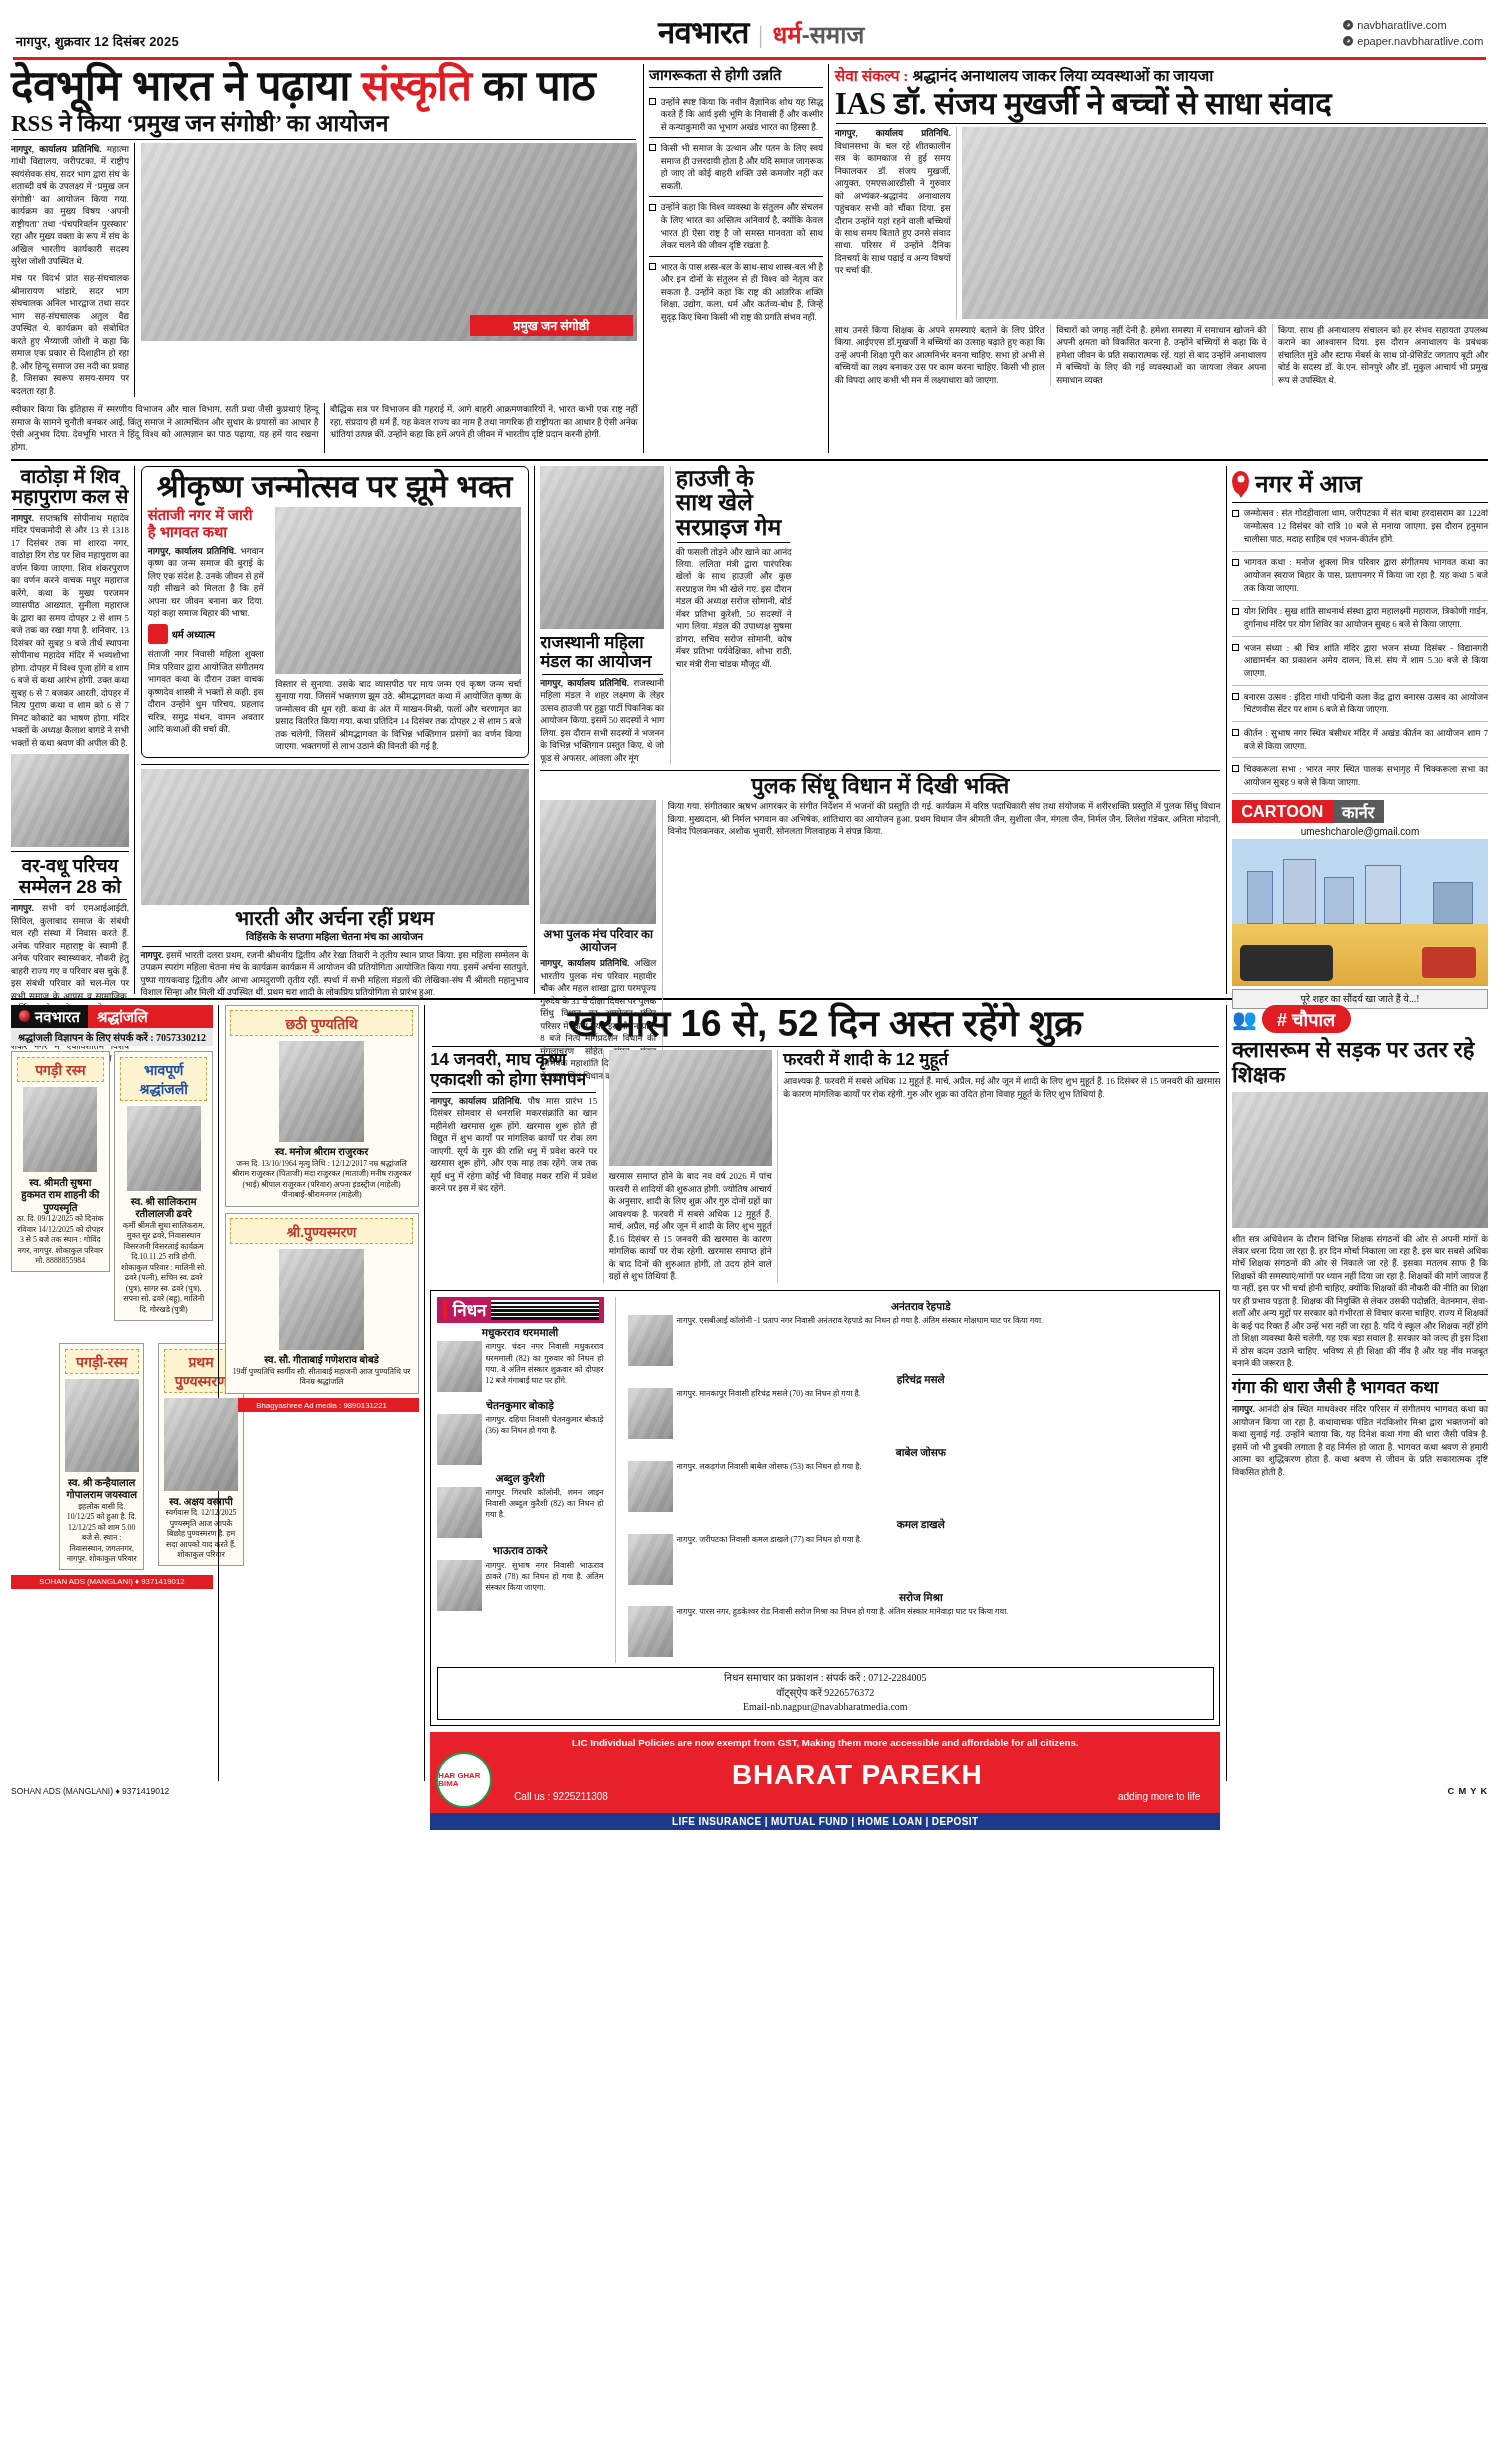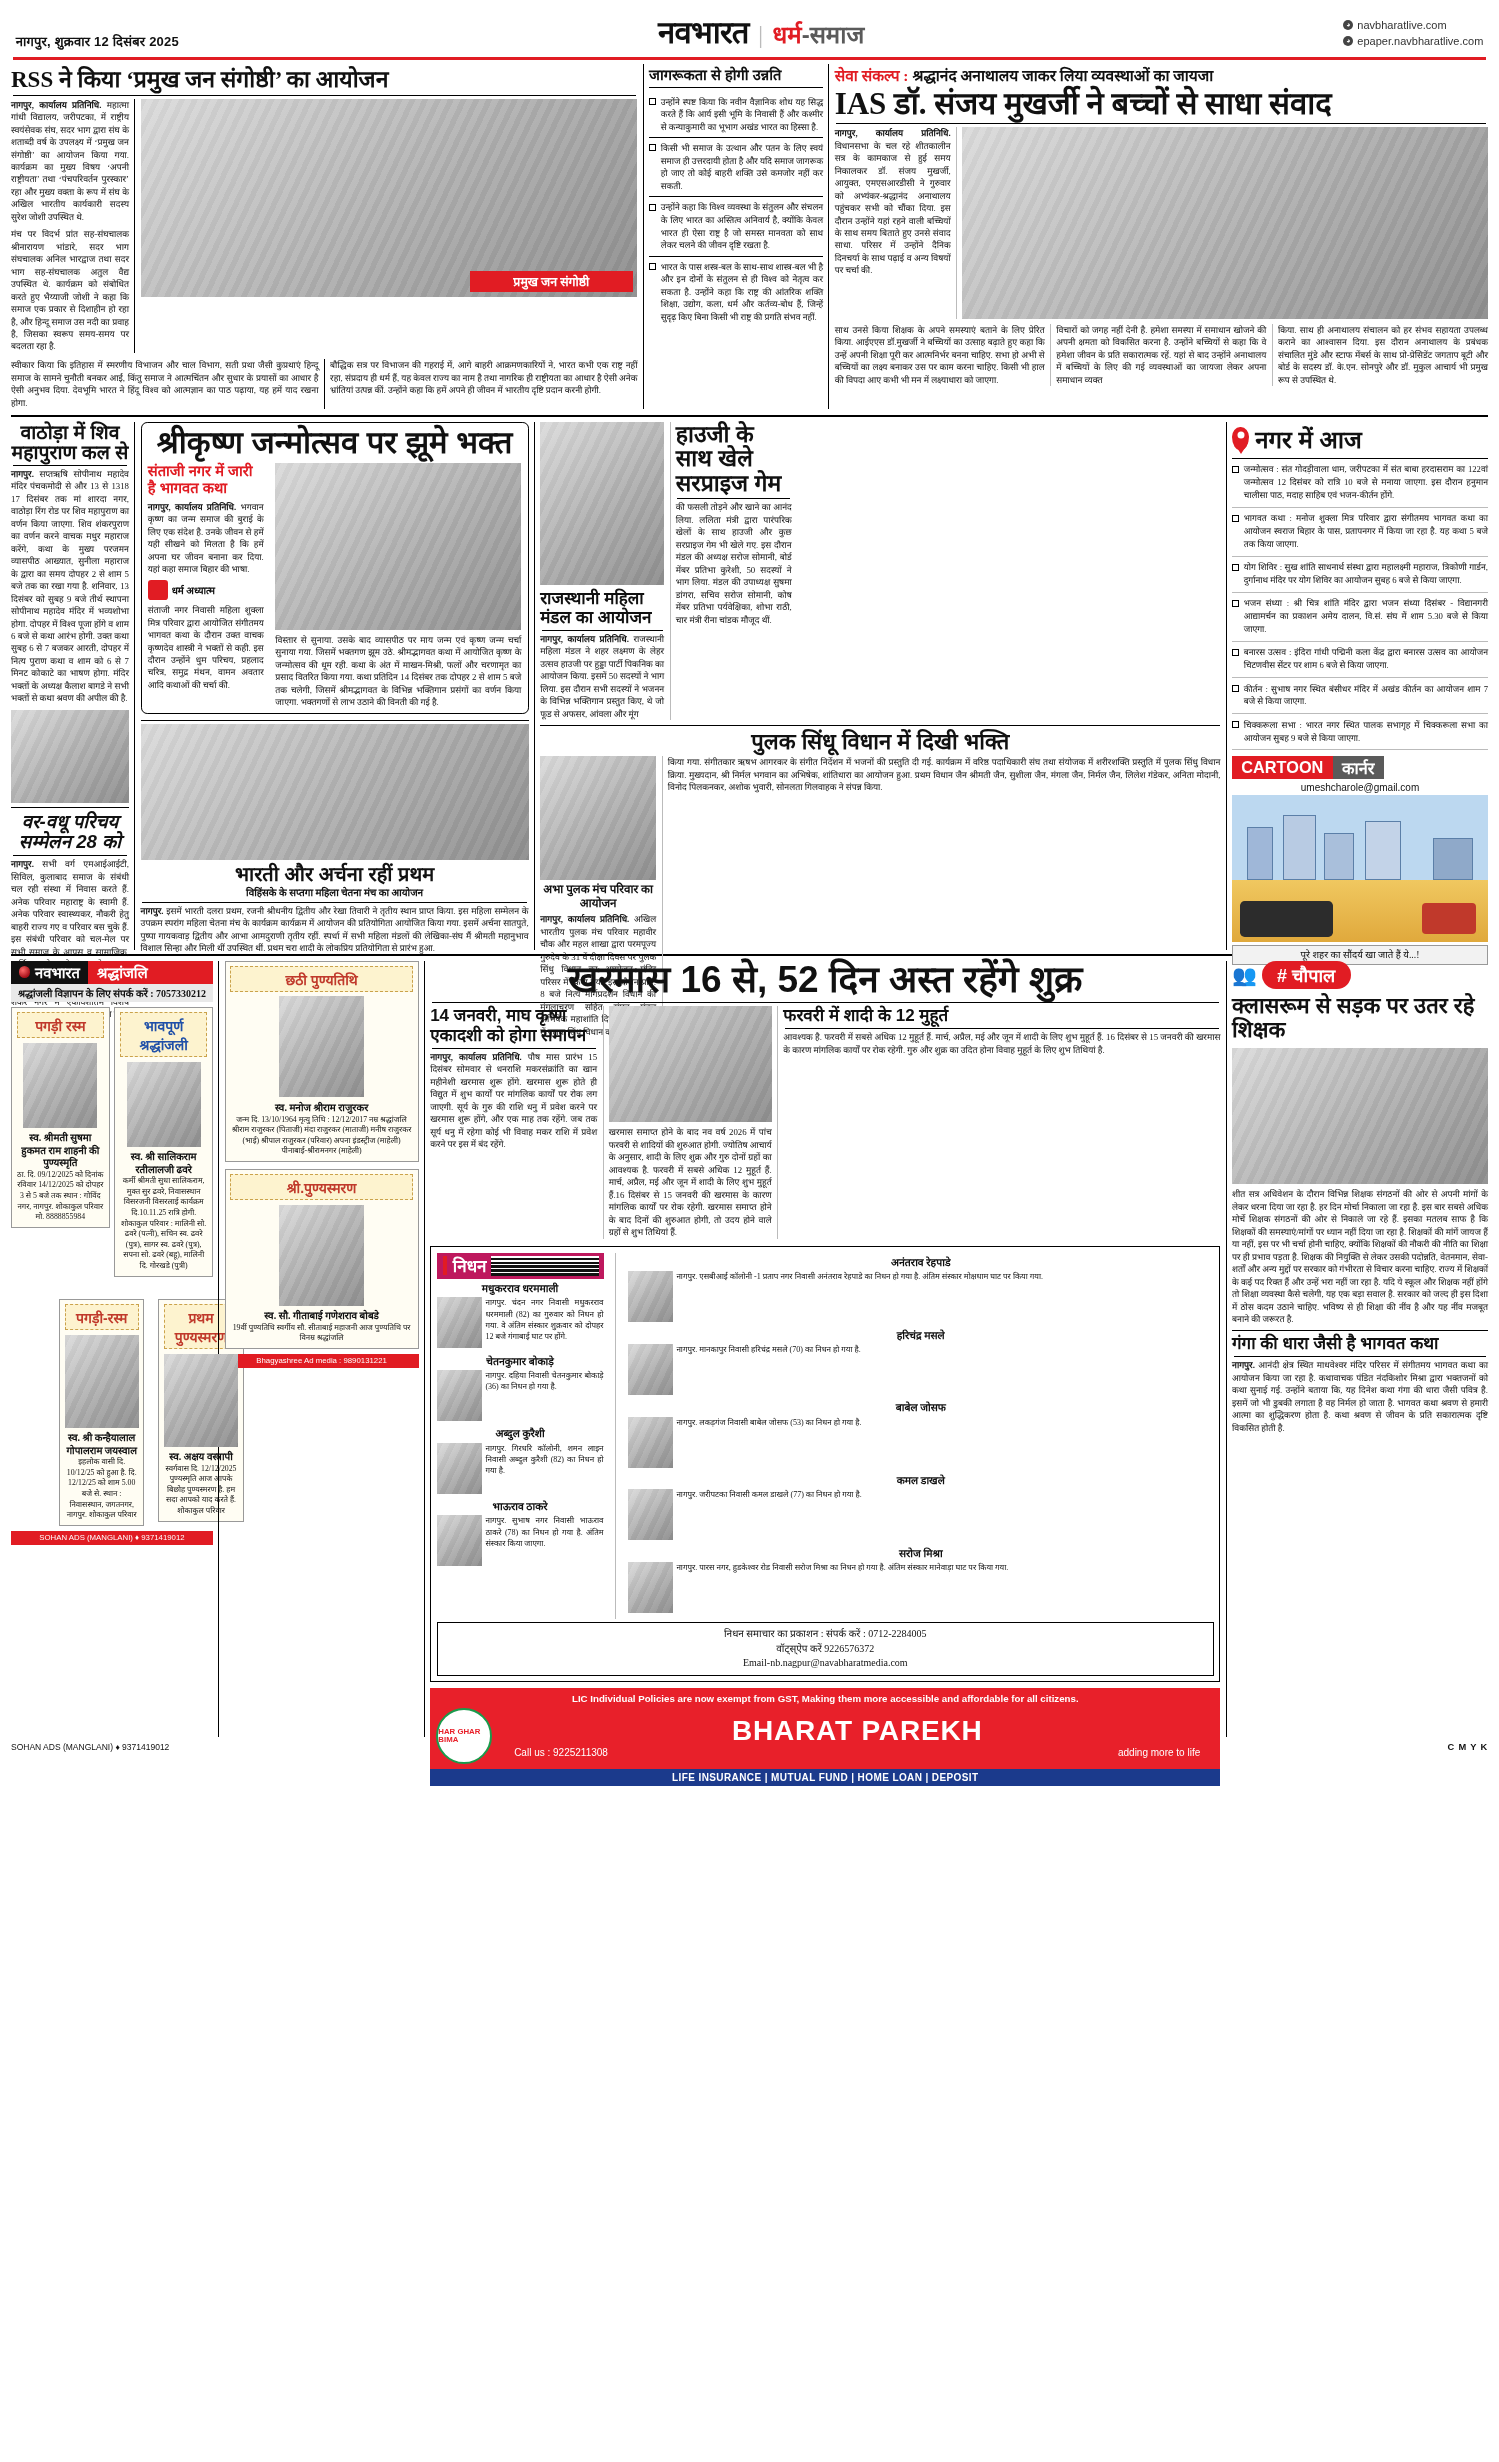--- a/index.html
+++ b/index.html
@@ -152,20 +152,23 @@
           <span class="globe">◕</span>
           <span>epaper.navbharatlive.com</span>
         </div>
     </div>
   </div>
   <div class="rule-red"></div>
 
   <div class="top">
 
     <div class="top-left">
+      <div class="hl main-hl">
+        <span>देवभूमि भारत ने पढ़ाया </span><span class="red">संस्कृति</span><span> का पाठ</span>
+      </div>
       <div class="serif-hl sub-hl">RSS ने किया ‘प्रमुख जन संगोष्ठी’ का आयोजन</div>
       <div class="rule-thin"></div>
 
       <div class="row" style="margin-top:3.1px;">
         <div style="width:118px;">
           <div class="body-txt"><span class="byline">नागपुर, कार्यालय प्रतिनिधि.</span> <span>महात्मा गांधी विद्यालय, जरीपटका, में राष्ट्रीय स्वयंसेवक संघ, सदर भाग द्वारा संघ के शताब्दी वर्ष के उपलक्ष्य में ‘प्रमुख जन संगोष्ठी’ का आयोजन किया गया. कार्यक्रम का मुख्य विषय ‘अपनी राष्ट्रीयता’ तथा ‘पंचपरिवर्तन पुरस्कार’ रहा और मुख्य वक्ता के रूप में संघ के अखिल भारतीय कार्यकारी सदस्य सुरेश जोशी उपस्थित थे.</span></div>
           <div class="body-txt" style="margin-top:4.7px;">मंच पर विदर्भ प्रांत सह-संघचालक श्रीनारायण भांडारे, सदर भाग संघचालक अनिल भारद्वाज तथा सदर भाग सह-संघचालक अतुल वैद्य उपस्थित थे. कार्यक्रम को संबोधित करते हुए भैय्याजी जोशी ने कहा कि समाज एक प्रकार से दिशाहीन हो रहा है, और हिन्दू समाज उस नदी का प्रवाह है, जिसका स्वरूप समय-समय पर बदलता रहा है.</div>
         </div>
         <div class="vline"></div>
         <div style="flex:1;">
@@ -243,21 +246,21 @@
   <div class="sep-line" style="margin-top:6.2px;"></div>
 
   <div class="row" style="height:528px;">
 
     <div style="width:118px;">
       <div class="hl sec-hl-sm" style="text-align:center;font-size:19.4px;">वाठोड़ा में शिव महापुराण कल से</div>
       <div class="rule-thin"></div>
       <div class="body-txt"><span class="byline">नागपुर.</span> <span>सप्तऋषि सोपीनाथ महादेव मंदिर पंचकमोदी से और 13 से 1318 17 दिसंबर तक मां शारदा नगर, वाठोड़ा रिंग रोड पर शिव महापुराण का वर्णन किया जाएगा. शिव शंकरपुराण का वर्णन करने वाचक मधुर महाराज करेंगे, कथा के मुख्य परजमन व्यासपीठ आख्यात, सुनीला महाराज के द्वारा का समय दोपहर 2 से शाम 5 बजे तक का रखा गया है. शनिवार, 13 दिसंबर को सुबह 9 बजे तीर्थ स्थापना सोपीनाथ महादेव मंदिर में भव्यशोभा होगा. दोपहर में विश्व पूजा होंगे व शाम 6 बजे से कथा आरंभ होगी. उक्त कथा सुबह 6 से 7 बजकर आरती, दोपहर में नित्य पुराण कथा व शाम को 6 से 7 मिनट कोकाटे का भाषण होगा. मंदिर भक्तों के अध्यक्ष कैलाश बागडे ने सभी भक्तों से कथा श्रवण की अपील की है.</span></div>
       <div class="photo" style="height:93px;margin:4.7px 0;"></div>
       <div class="sep-line-thin"></div>
-      <div class="hl" style="text-align:center;font-size:18.6px;line-height:1.1;font-style:italic;">वर-वधू परिचय सम्मेलन 28 को</div>
+      <div class="hl" style="text-align:center;font-size:18.6px;line-height:1.1;">वर-वधू परिचय सम्मेलन 28 को</div>
       <div class="rule-thin"></div>
       <div class="body-txt"><span class="byline">नागपुर.</span> <span>सभी वर्ग एमआईआईटी, सिविल, कुलाबाद समाज के संबंधी चल रही संस्था में निवास करते हैं. अनेक परिवार महाराष्ट्र के स्वामी हैं. अनेक परिवार स्वास्थ्यकर, नौकरी हेतु बाहरी राज्य गए व परिवार बस चुके हैं. इस संबंधी परिवार को चल-मेल पर सभी समाज के आपस व सामाजिक, धार्मिक सम्मेलन के प्रयास के माध्यम द्वारा 28 दिसंबर को नागपुर के दीक्षित मंदिर सभाई एमआईआईटी सभागृह शंकर नगर में एकविंशतिम विशेष कार्यक्रम का आयोजन किया गया है.</span></div>
     </div>
 
     <div class="vline"></div>
 
     <div style="width:388px;">
       <div class="rounded-box">
         <div class="hl" style="font-size:31px;text-align:center;">श्रीकृष्ण जन्मोत्सव पर झूमे भक्त</div>
         <div class="row" style="margin-top:3.1px;align-items:flex-start;">

